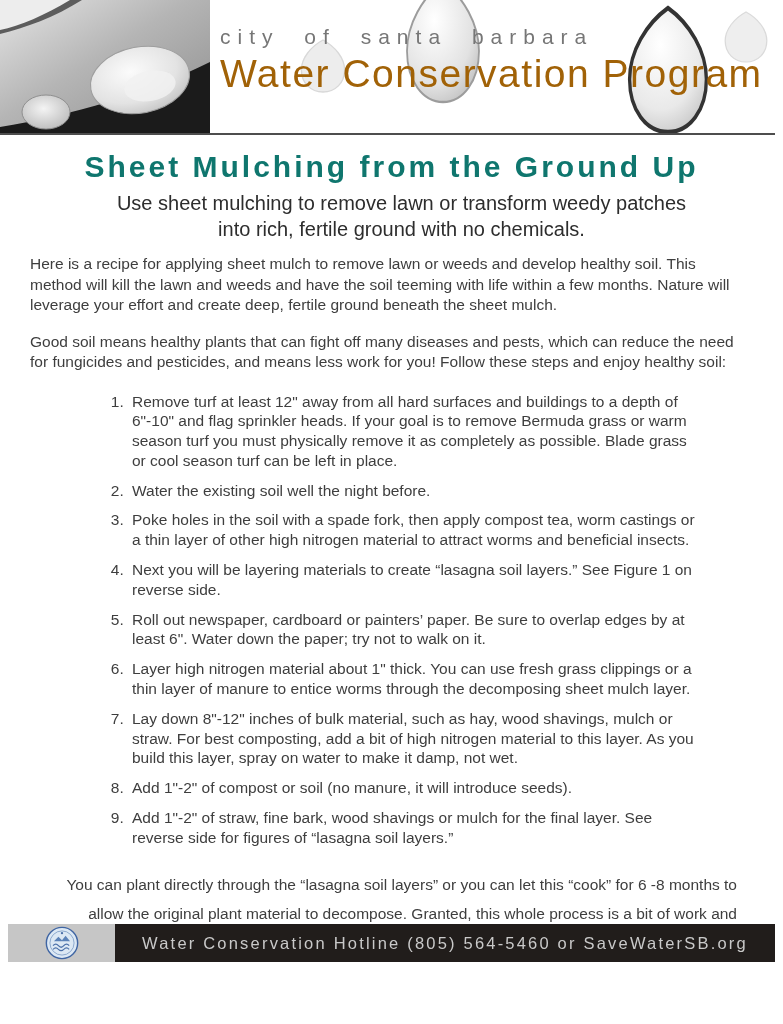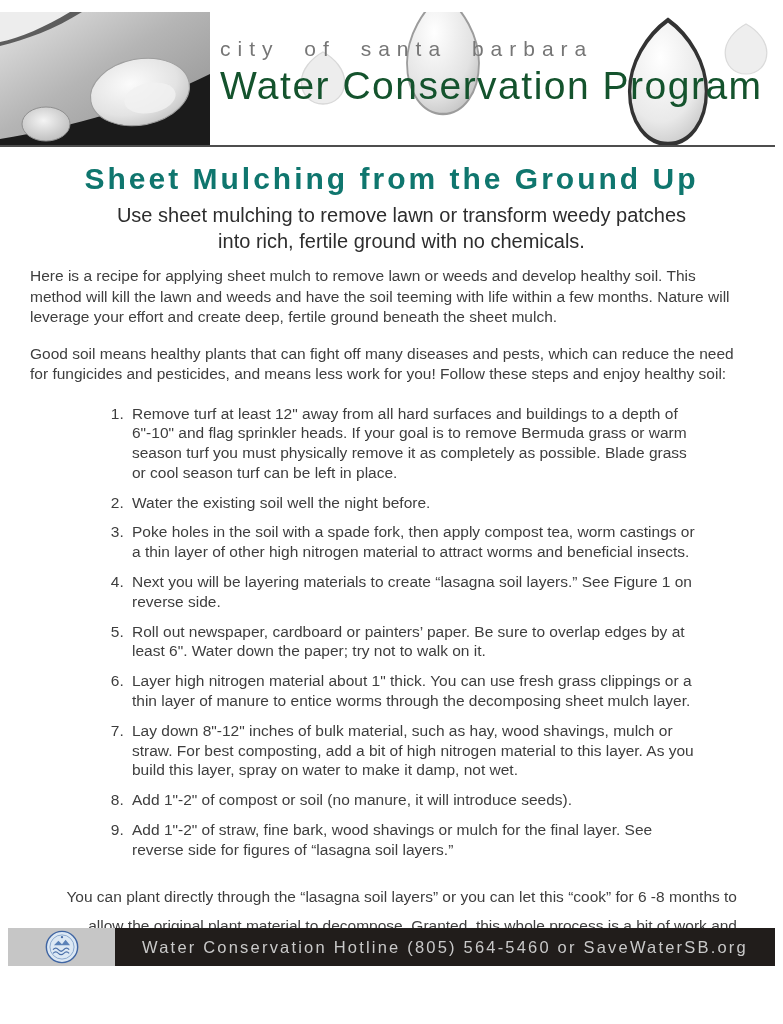--- a/index.html
+++ b/index.html
@@ -1,35 +1,35 @@
 <!DOCTYPE html>
 <html><head>
 <meta charset="utf-8">
 <style>
   html,body{margin:0;padding:0;background:#ffffff;}
   .page{
     position:relative;
     width:783px;height:966px;
-    margin:12px auto;
+    margin:0 auto;
     background:#ffffff;
     font-family:"Liberation Sans",sans-serif;
     color:#3d3d3d;
     overflow:hidden;
   }
   
   .header{position:relative;height:133px;background:#ffffff;}
   .header-photo{position:absolute;left:0;top:0;width:210px;height:133px;display:block;}
   .header-drops{position:absolute;left:210px;top:0;width:573px;height:133px;display:block;}
   .brand{position:absolute;left:220px;top:26px;width:560px;line-height:1.05;}
   .brand-small{
     font-size:21px;color:#767676;letter-spacing:7px;word-spacing:12px;
     font-weight:400;margin-bottom:6px;white-space:nowrap;
   }
   .brand-large{
-    font-size:39px;color:#14532d;letter-spacing:1.5px;font-weight:400;white-space:nowrap;
+    font-size:39px;color:#a16207;letter-spacing:1.5px;font-weight:400;white-space:nowrap;
   }
   .header-divider{position:absolute;top:133px;left:0;width:775px;height:2px;background:#4d4d4d;}
   
   .title{
     margin:17px 10px 6px;text-align:center;
     font-size:30px;font-weight:bold;letter-spacing:3px;color:#0f766e;
   }
   .subtitle{
     text-align:center;font-size:20px;line-height:26px;color:#2d2d2d;margin-bottom:10px;padding-left:20px;
   }
@@ -44,21 +44,21 @@
   }
   ol.steps li{
     margin-bottom:10px;
     padding-left:4px;
     max-width:565px;
     line-height:19.8px;
   }
   ol.steps li::marker{color:#3e3e3e;}
   .closing{margin-top:22px;line-height:29px;text-align:right;}
   
-  .footer{position:absolute;left:0;bottom:12px;width:783px;height:38px;}
+  .footer{position:absolute;left:0;bottom:4px;width:783px;height:38px;}
   .footer-seal-strip{
     position:absolute;left:8px;top:0;width:107px;height:38px;
     background:#c6c6c6;display:flex;align-items:center;justify-content:center;
   }
   .footer-bar{
     position:absolute;left:115px;top:0;right:8px;height:38px;
     background:#211d1b;display:flex;align-items:center;justify-content:center;
   }
   .footer-text{
     color:#c9c9c9;font-size:16.5px;letter-spacing:2.2px;white-space:nowrap;

